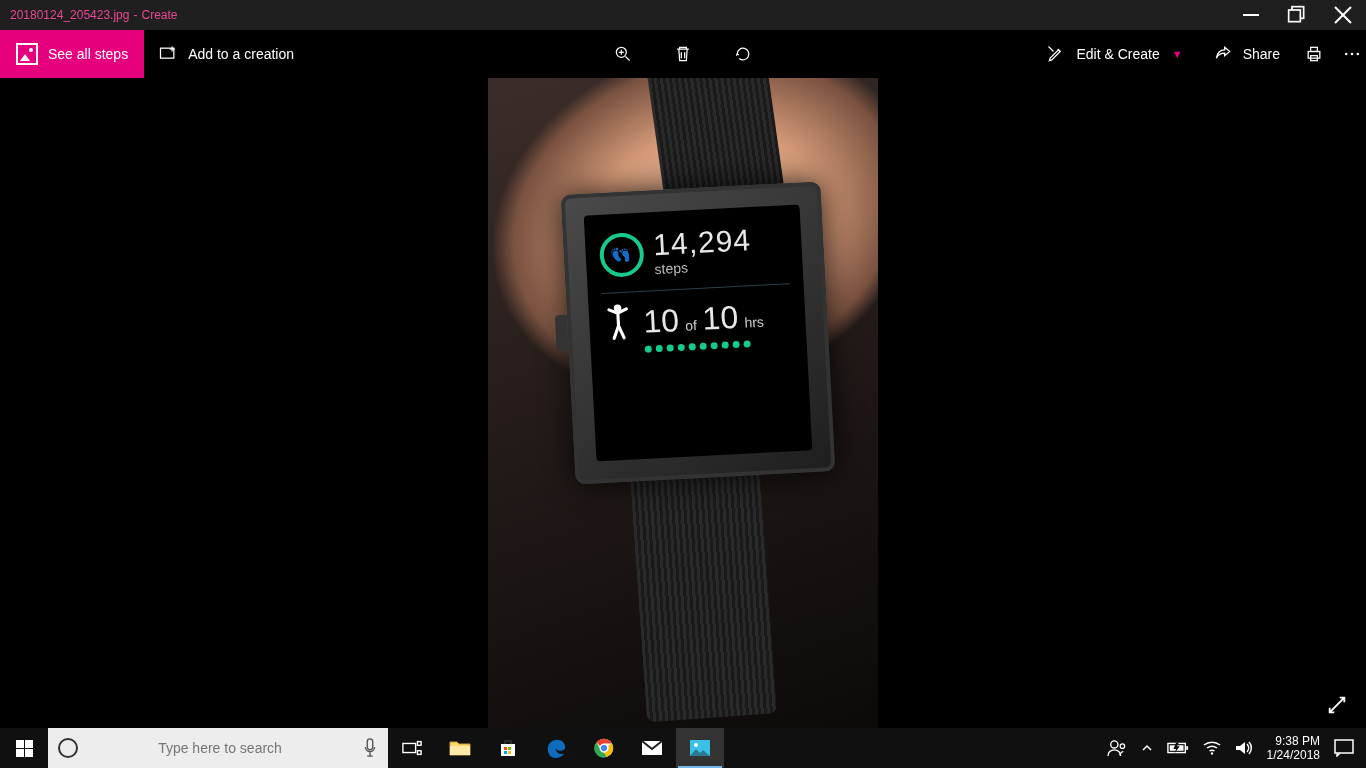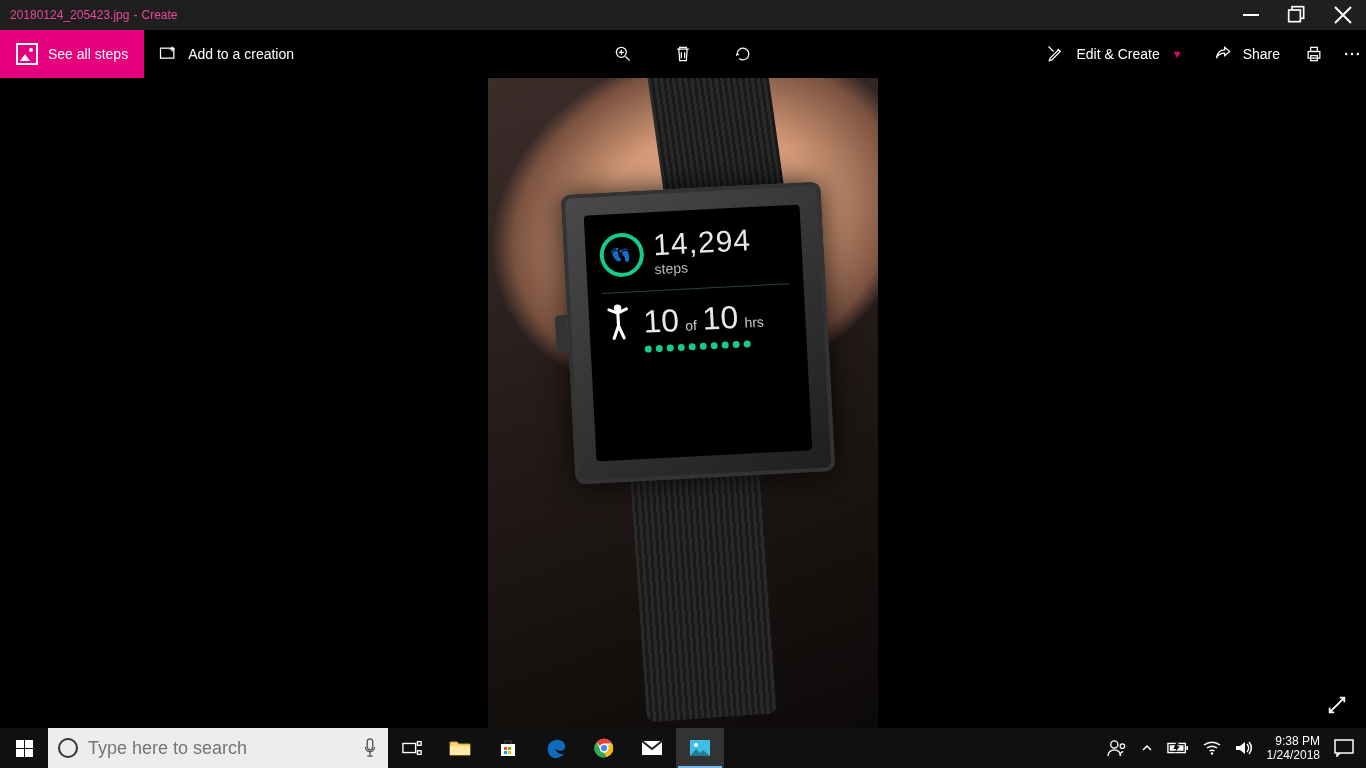--- a/index.html
+++ b/index.html
@@ -44,21 +44,21 @@
   .hours .sm { font-size:14px; color:#ccc; }
   .dots { display:flex; gap:4px; margin-top:4px; margin-left:40px; }
   .dots span { width:7px; height:7px; border-radius:50%; background:#16c98d; }
   
   .fs-icon { position:absolute; right:18px; bottom:52px; color:#fff; width:22px; height:22px; }
   
   .taskbar { position:absolute; bottom:0; left:0; right:0; height:40px; background:#101010; display:flex; align-items:center; color:#fff; }
   .start { width:48px; height:40px; display:flex; align-items:center; justify-content:center; }
   .searchbox { width:340px; height:40px; background:#ededed; display:flex; align-items:center; padding:0 10px; gap:10px; color:#555; font-size:14px; }
   .searchbox .circle { width:20px; height:20px; border:2px solid #333; border-radius:50%; }
-  .searchbox input { flex:1; border:none; background:transparent; outline:none; font-size:18px; color:#333; }
+  .searchbox input { flex:1; border:none; background:transparent; outline:none; font-size:14px; color:#333;text-align:center; }
   .mic { width:16px; height:20px; }
   .tbicon { width:48px; height:40px; display:flex; align-items:center; justify-content:center; position:relative; }
   .tbicon.active { background:#333; }
   .tbicon.active::after { content:""; position:absolute; bottom:0; left:2px; right:2px; height:2px; background:#76b9ed; }
   .tray { margin-left:auto; display:flex; align-items:center; gap:14px; padding-right:12px; font-size:12px; }
   .clock { text-align:right; line-height:1.2; font-size:12px; }
 </style>
 </head>
 <body>
 

